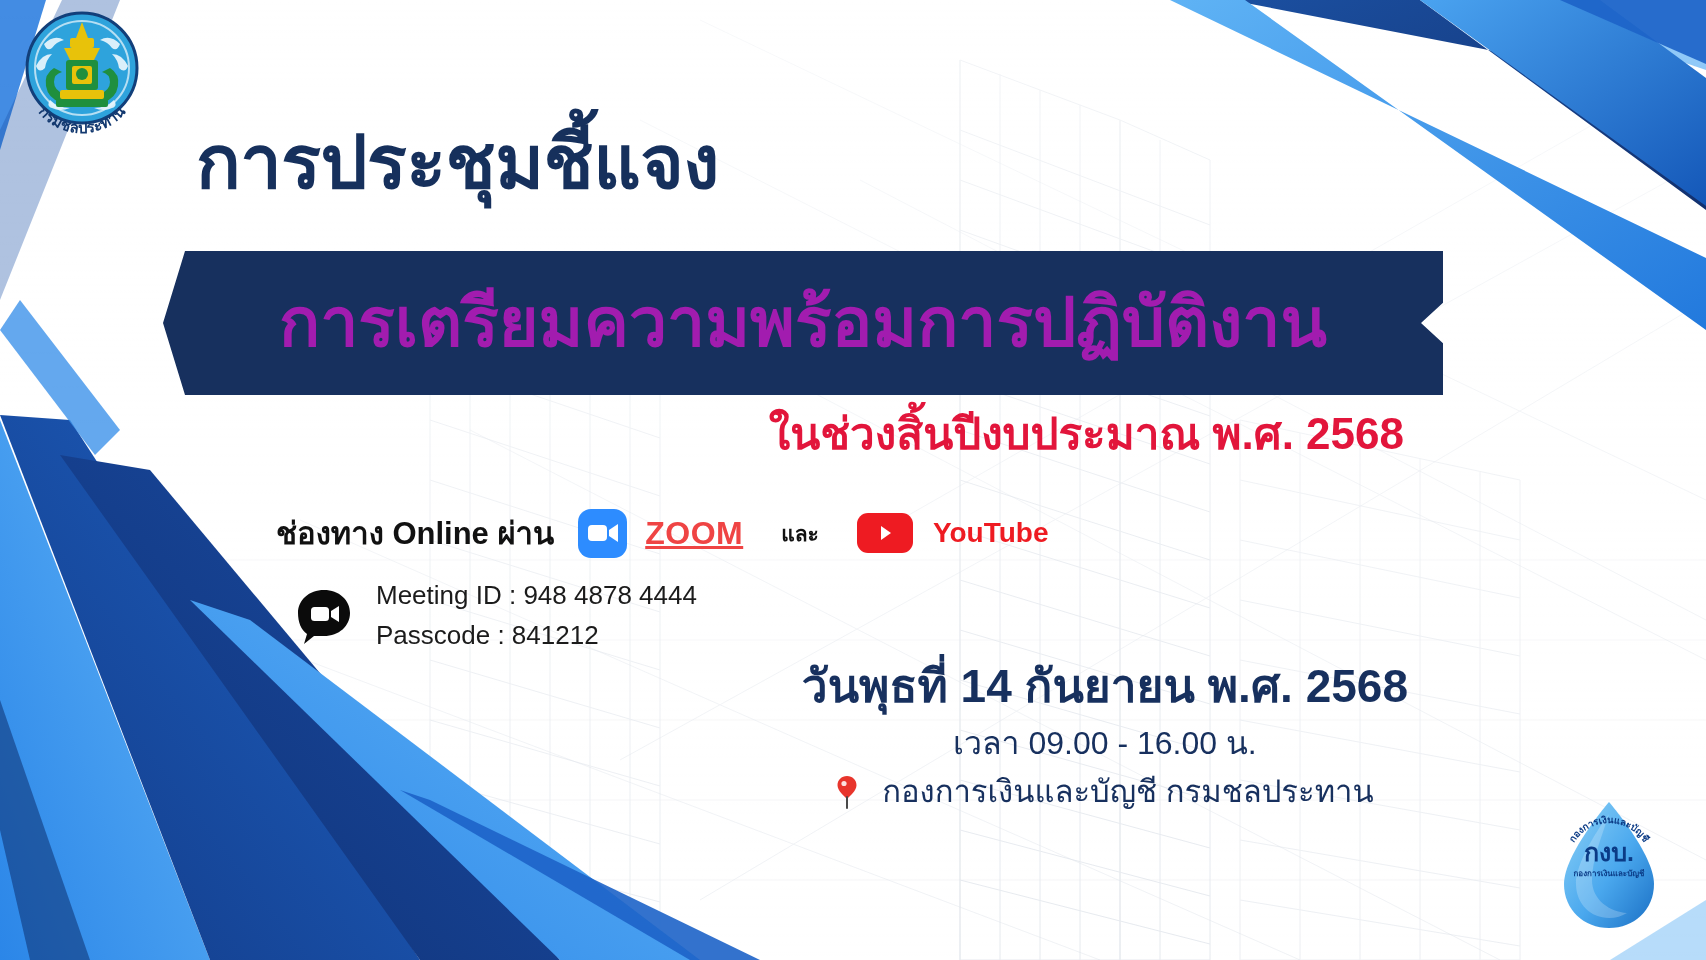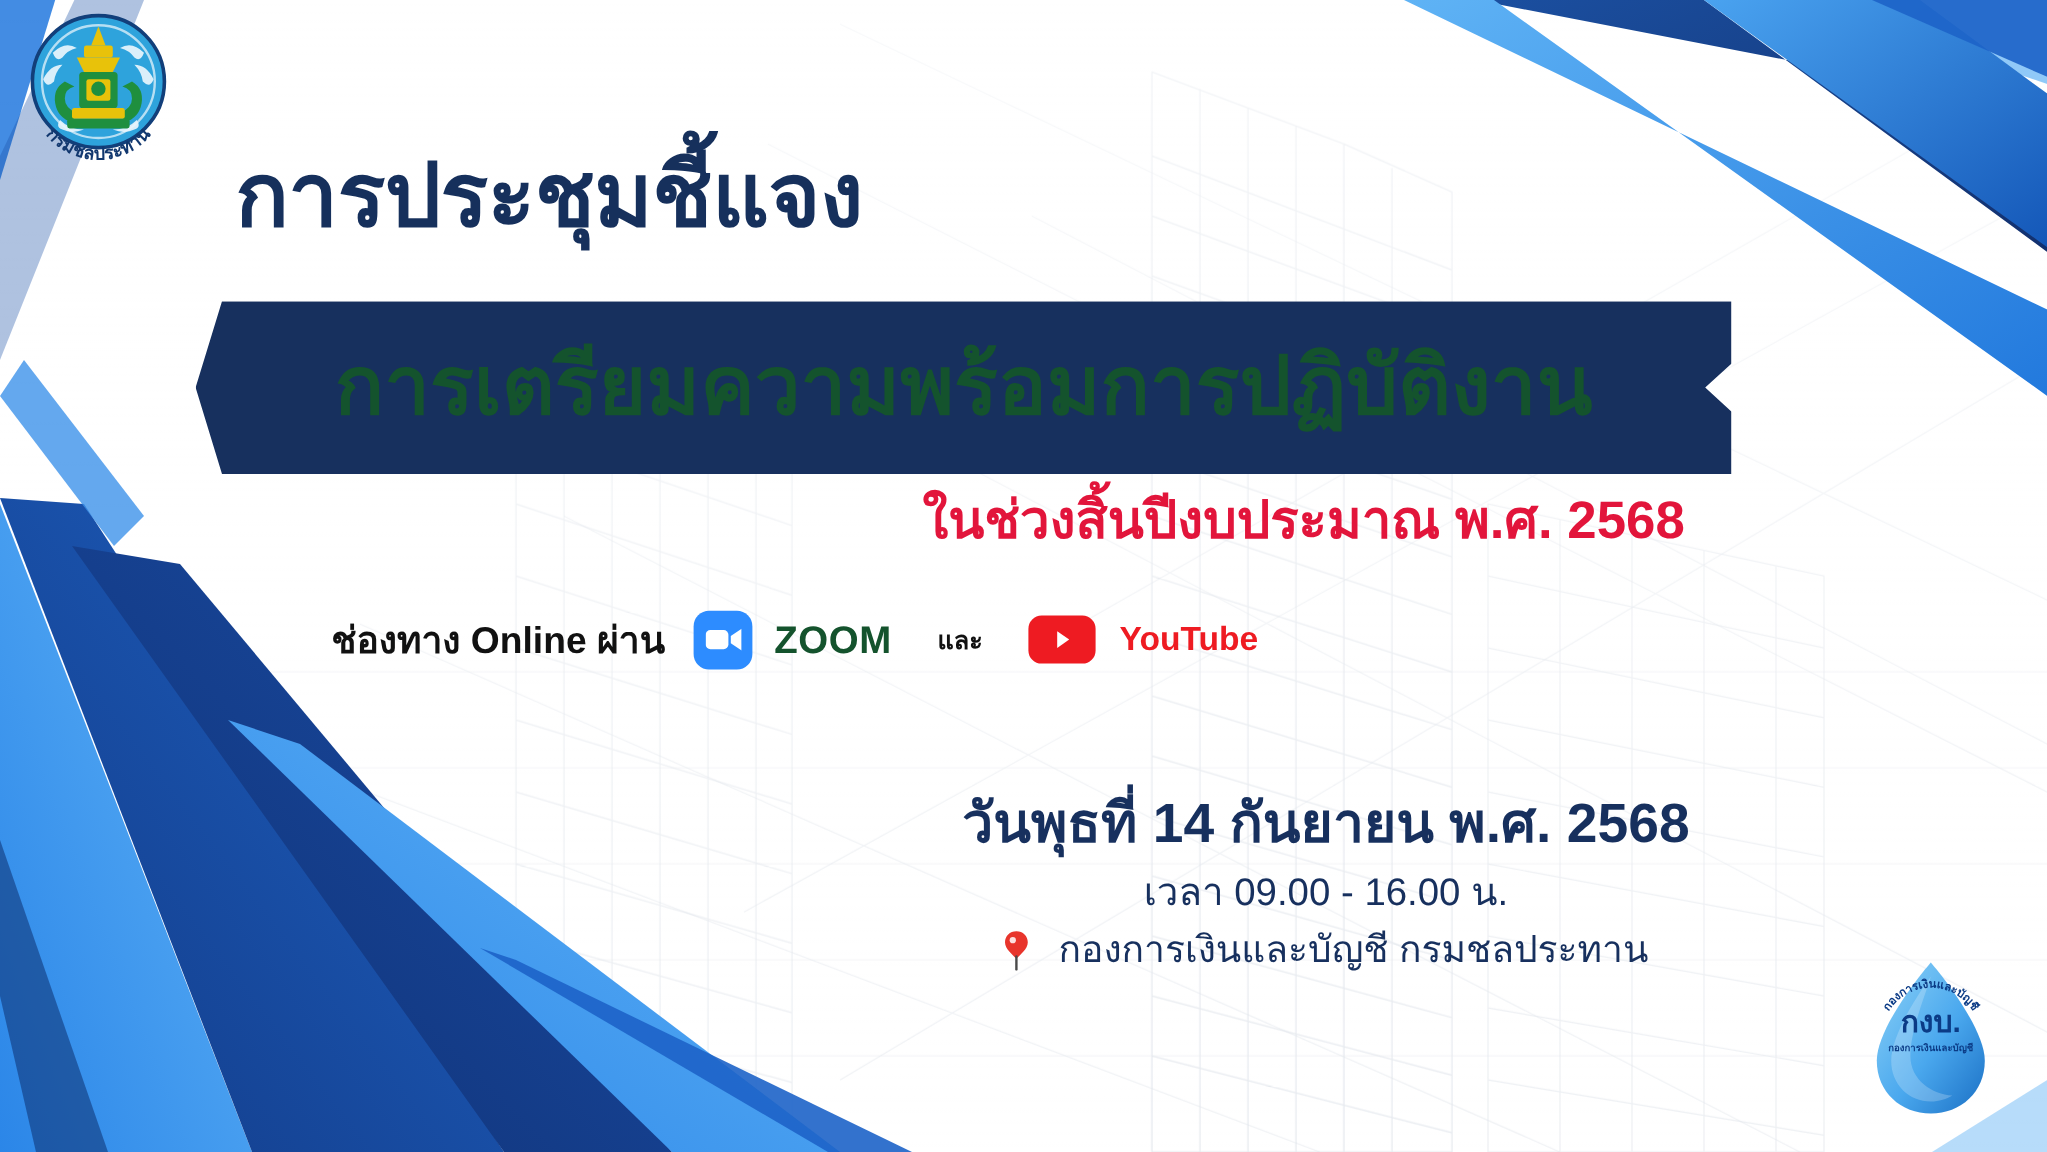--- a/index.html
+++ b/index.html
@@ -43,21 +43,21 @@
   .banner-shape{
     position:absolute;inset:0;
     background:#17305e;
     -webkit-clip-path:polygon(22px 0, 100% 0, 100% 36%, 1258px 50%, 100% 64%, 100% 100%, 22px 100%, 0 50%);
     clip-path:polygon(22px 0, 100% 0, 100% 36%, 1258px 50%, 100% 64%, 100% 100%, 22px 100%, 0 50%);
   }
   .banner-text{
     position:absolute;left:0;right:0;top:50%;
     transform:translateY(-52%);
     text-align:center;
-    color:#14532d;font-weight:700;font-size:68px;line-height:1;
+    color:#a21caf;font-weight:700;font-size:68px;line-height:1;
     white-space:nowrap;
   }
 
   
   .subtitle{
     position:absolute;right:302px;top:412px;
     color:#e2153b;font-weight:700;font-size:44px;line-height:1;
     white-space:nowrap;
     margin-left:44px;
   }
@@ -67,21 +67,21 @@
     position:absolute;left:276px;top:508px;
     display:flex;align-items:center;gap:4px;height:50px;
     white-space:nowrap;
   }
   .chan-label{font-size:31px;font-weight:700;color:#111;}
   .zoom-badge{
     width:49px;height:49px;border-radius:13px;background:#2d8cff;
     display:inline-flex;align-items:center;justify-content:center;
     margin:0 14px 0 20px;flex:none;
   }
-  .zoom-word{font-size:32px;font-weight:700;color:#14532d;letter-spacing:.5px;}
+  .zoom-word{font-size:32px;font-weight:700;color:#ef4444;letter-spacing:.5px;text-decoration:underline;}
   .and-word{font-size:21px;font-weight:700;color:#111;margin:0 34px;}
   .yt-badge{
     width:56px;height:40px;border-radius:11px;background:#ee1b22;
     display:inline-flex;align-items:center;justify-content:center;
     margin-right:16px;flex:none;
   }
   .yt-word{font-size:28px;font-weight:700;color:#ee1b22;}
 
   
   .meet-block{
@@ -339,20 +339,33 @@
     <span class="and-word">และ</span>
 
     <span class="yt-badge">
       <svg width="20" height="20" viewBox="0 0 20 20" aria-hidden="true">
         <path d="M6 3 L16 10 L6 17 Z" fill="#ffffff"></path>
       </svg>
     </span>
     <span class="yt-word">YouTube</span>
   </div>
 
+  <div class="meet-block">
+    <span class="meet-icon">
+      <svg viewBox="0 0 56 56" width="56" height="56" aria-hidden="true">
+        <path d="M28 2 C43 2 54 12 54 25 C54 38 43 48 28 48 L18 48 L8 56 L11 46 C5 42 2 34 2 25 C2 12 13 2 28 2 Z" fill="#0b0b0b"></path>
+        <rect x="15" y="19" width="18" height="14" rx="3.5" fill="#ffffff"></rect>
+        <path d="M35 23 L43 18 L43 34 L35 29 Z" fill="#ffffff"></path>
+      </svg>
+    </span>
+    <span class="meet-lines">
+      <div class="meet-line">Meeting ID :  948 4878 4444</div>
+      <div class="meet-line">Passcode :  841212</div>
+    </span>
+  </div>
 
   <div class="date-block">
     <div class="date-main">วันพุธที่ 14 กันยายน พ.ศ. 2568</div>
     <div class="date-time">เวลา 09.00 - 16.00 น.</div>
     <div class="date-place">
       <span class="pin">
         <svg viewBox="0 0 22 34" width="22" height="34" aria-hidden="true">
           <path d="M11 1 C5.5 1 1.5 5 1.5 10.2 C1.5 16 8 20.5 11 24 C14 20.5 20.5 16 20.5 10.2 C20.5 5 16.5 1 11 1 Z" fill="#e8352c"></path>
           <circle cx="8" cy="8.5" r="2.6" fill="#ffffff" opacity="0.85"></circle>
           <path d="M11 22 L11 33" stroke="#4a4a4a" stroke-width="2" stroke-linecap="round"></path>

